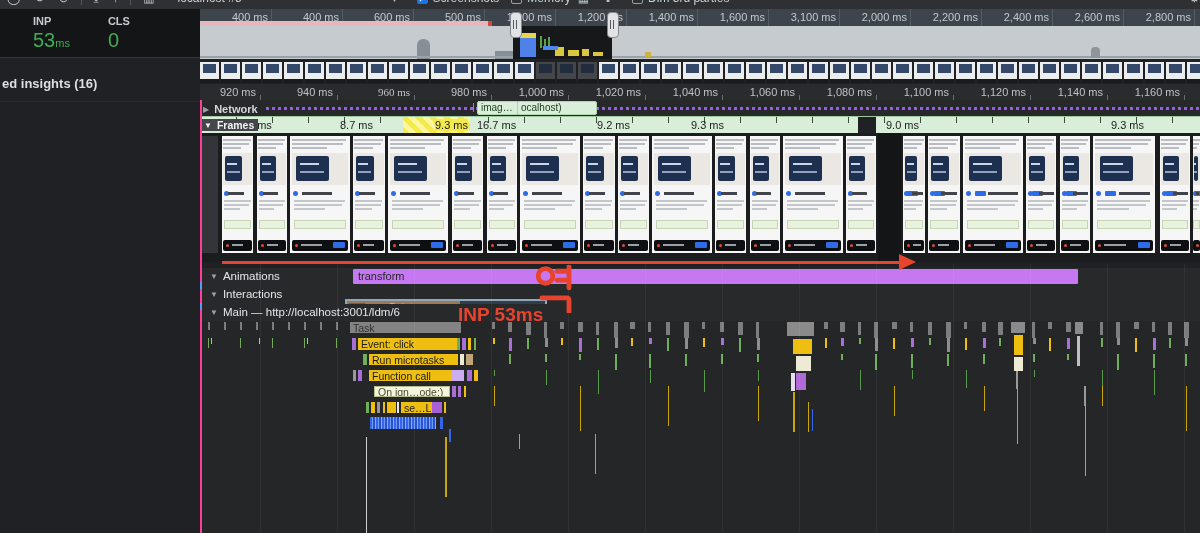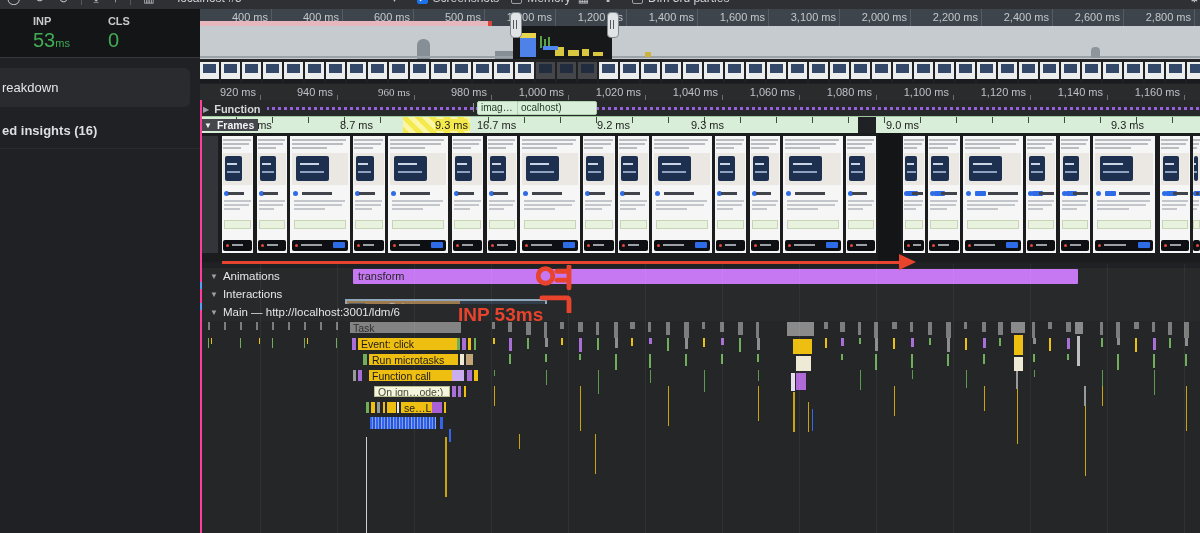--- a/index.html
+++ b/index.html
@@ -92,21 +92,20 @@
         <div class="metric">
           <div class="mname">INP</div>
     <div class="mval" style="color:#42ab56">53<span class="munit">ms</span></div>
         </div>
         <div class="metric">
           <div class="mname">CLS</div>
     <div class="mval" style="color:#42ab56">0<span class="munit"></span></div>
         </div>
       </div>
     <div id="side-items">
-        <div class="side-card">reakdown</div>
         <div class="side-item" style="font-weight: bold;">ed insights (16)</div>
       </div>
   </div>
 
   <div id="timeline">
     <div id="overview">
         <div class="abs" style="left: 71px; top: 0px; width: 1px; height: 50px; background: rgba(140, 150, 160, 0.28);"></div>
         <div class="abs ov-label" style="left: 10px;">400 ms</div>
         <div class="abs" style="left: 142px; top: 0px; width: 1px; height: 50px; background: rgba(140, 150, 160, 0.28);"></div>
         <div class="abs ov-label" style="left: 81px;">400 ms</div>
@@ -386,21 +385,21 @@
         <div class="abs" style="left: 830px; top: 11px; width: 1px; height: 5px; background: rgb(106, 109, 112);"></div>
         <div class="abs dr-label" style="left: 837px;">1,140 ms</div>
         <div class="abs" style="left: 907px; top: 11px; width: 1px; height: 5px; background: rgb(106, 109, 112);"></div>
         <div class="abs dr-label" style="left: 914px;">1,160 ms</div>
         <div class="abs" style="left: 984px; top: 11px; width: 1px; height: 5px; background: rgb(106, 109, 112);"></div>
       </div>
 
     <div id="network">
       <div class="abs" style="left:0;top:7px;width:1000px;height:3px;background:repeating-linear-gradient(90deg,#9a5fe0 0 3px,transparent 3px 6px);"></div>
       <div class="abs" style="left:0;top:0;height:16px;background:#27282a;padding:0 6px 0 3px;line-height:16px;white-space:nowrap;">
-        <span class="tri">▶</span><span style="font-size:11px;font-weight:bold;color:#d5d7da;">Function</span>
+        <span class="tri">▶</span><span style="font-size:11px;font-weight:bold;color:#d5d7da;">Network</span>
       </div>
       <div class="abs" style="left:273px;top:3px;width:1px;height:9px;background:#8a8d90;"></div>
       <div class="chip" style="left:277px;width:34px;">imag…</div>
       <div class="chip" style="left:317px;width:72px;">ocalhost)</div>
     </div>
 
     <div id="frames">
       <div id="frames-badge"><span class="tri" style="color:#f1f2f4;">▼</span><span>Frames</span></div>
     <div class="abs" style="left: 36px; top: 0px; width: 1px; height: 6px; background: rgb(60, 74, 60);"></div>
         <div class="abs" style="left: 72px; top: 0px; width: 1px; height: 6px; background: rgb(60, 74, 60);"></div>

